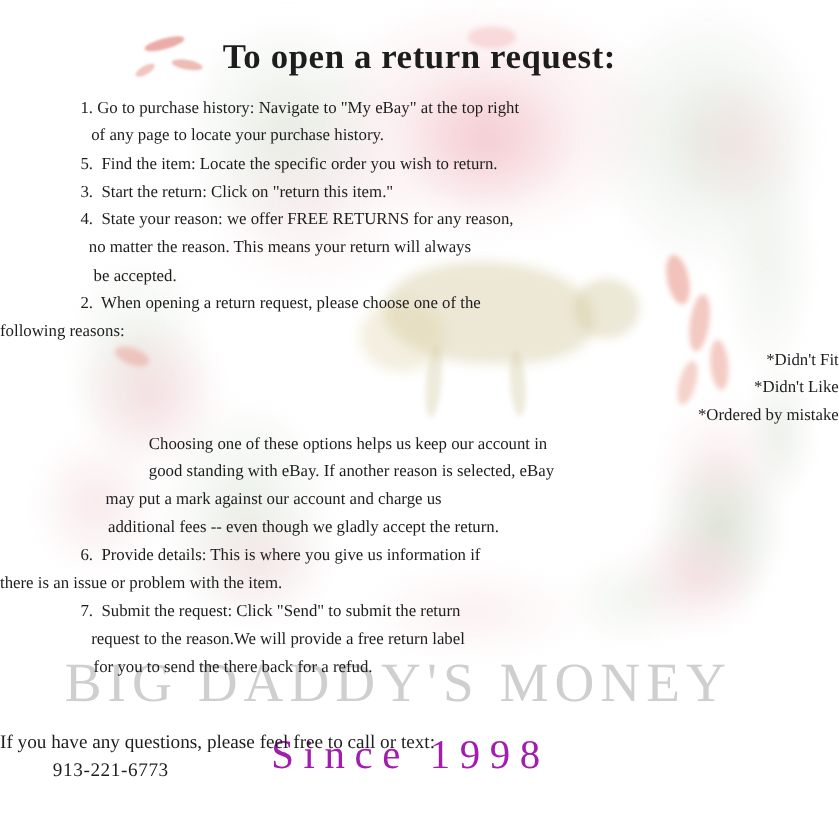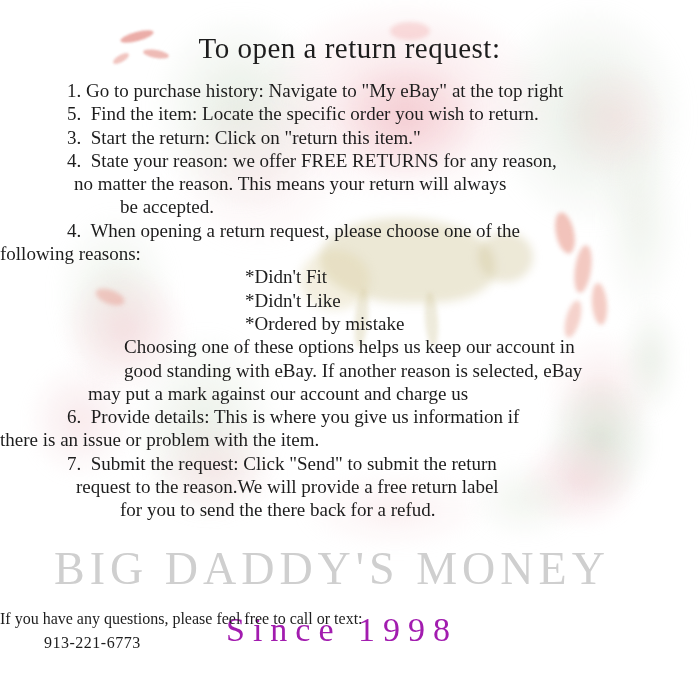--- a/index.html
+++ b/index.html
@@ -16,30 +16,30 @@
   .blob{position:absolute;border-radius:50%;}
   .art::after{content:"";position:absolute;inset:0;background:rgba(255,255,255,.15);}
   
   .wm{position:absolute;z-index:2;white-space:nowrap;font-weight:400;}
   .wm-brand{left:54px;top:542px;font-size:46px;letter-spacing:5px;color:#cfcfcf;}
   .wm-since{left:226px;top:611px;font-size:34px;letter-spacing:8px;color:#a21caf;}
   
   .txt{position:absolute;inset:0;z-index:3;}
   .title{
     position:absolute;top:30px;left:0;width:100%;
-    text-align:center;font-size:29px;font-weight:400;line-height:36px;
+    text-align:center;font-size:29px;font-weight:700;line-height:36px;
     letter-spacing:.5px;
   }
   .bodytext{position:absolute;top:79px;left:0;width:100%;}
-  .bl{white-space:pre;font-size:19px;line-height:23.3px;}
+  .bl{white-space:pre;font-size:14px;line-height:23.3px;}
   .i67{padding-left:67px;}  .i74{padding-left:74px;}
-  .i76{padding-left:76px;}  .i78{padding-left:120px;}
+  .i76{padding-left:76px;}  .i78{padding-left:78px;}
   .i85{padding-left:85px;margin-left:39px;}  .i88{padding-left:88px;}
   .i90{padding-left:90px;}  .i92{}
-  .i245{padding-left:245px;}
+  .i245{padding-left:245px;text-align:right;}
   .footer{
     position:absolute;top:576px;left:0;width:100%;
     font-size:16px;line-height:23.5px;margin-top:31px;
   }
   .phone{letter-spacing:.5px;padding-left:44px;}
 </style>
 </head>
 <body>
 
 <div class="canvas">
@@ -85,33 +85,35 @@
   </div>
 
   <div class="wm wm-brand">BIG DADDY'S MONEY</div>
   <div class="wm wm-since">Since 1998</div>
 
   <div class="txt">
     <div class="title">To open a return request:</div>
 
     <div class="bodytext">
       <div class="bl i67">1. Go to purchase history: Navigate to "My eBay" at the top right</div>
+      <div class="bl i76">of any page to locate your purchase history.</div>
       <div class="bl i67">5.  Find the item: Locate the specific order you wish to return.</div>
       <div class="bl i67">3.  Start the return: Click on "return this item."</div>
       <div class="bl i67">4.  State your reason: we offer FREE RETURNS for any reason,</div>
       <div class="bl i74">no matter the reason. This means your return will always</div>
       <div class="bl i78">be accepted.</div>
-      <div class="bl i67">4.  When opening a return request, please choose one of the</div>
+      <div class="bl i67">2.  When opening a return request, please choose one of the</div>
       <div class="bl i92">following reasons:</div>
       <div class="bl i245">*Didn't Fit</div>
       <div class="bl i245">*Didn't Like</div>
       <div class="bl i245">*Ordered by mistake</div>
       <div class="bl i85">Choosing one of these options helps us keep our account in</div>
       <div class="bl i85">good standing with eBay. If another reason is selected, eBay</div>
       <div class="bl i88">may put a mark against our account and charge us</div>
+      <div class="bl i90">additional fees -- even though we gladly accept the return.</div>
       <div class="bl i67">6.  Provide details: This is where you give us information if</div>
       <div class="bl i92">there is an issue or problem with the item.</div>
       <div class="bl i67">7.  Submit the request: Click "Send" to submit the return</div>
       <div class="bl i76">request to the reason.We will provide a free return label</div>
       <div class="bl i78">for you to send the there back for a refud.</div>
     </div>
 
     <div class="footer">
       <div>If you have any questions, please feel free to call or text:</div>
       <div class="phone">913-221-6773</div>

